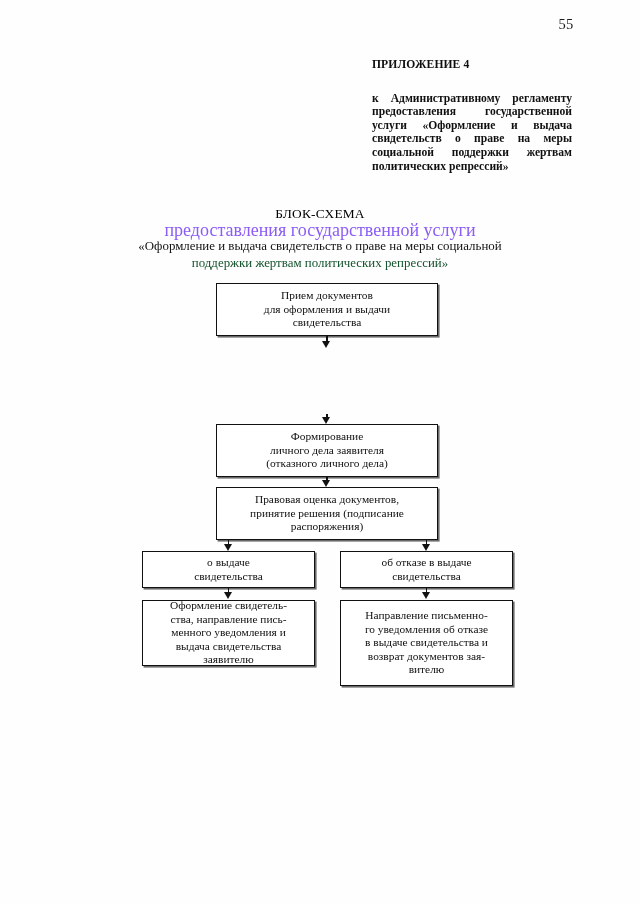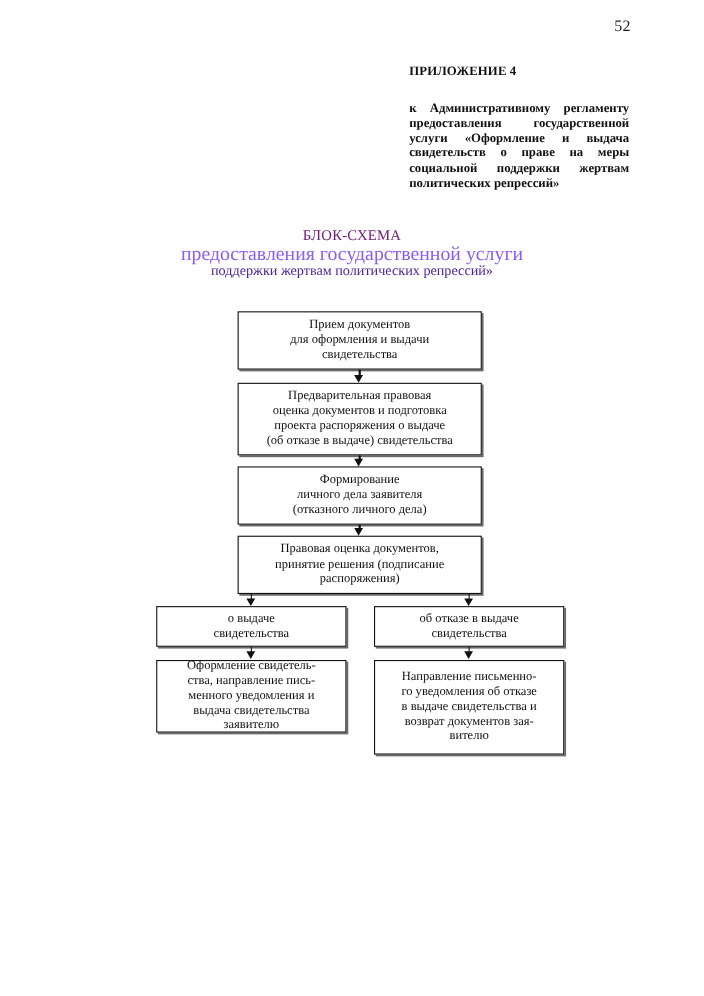--- a/index.html
+++ b/index.html
@@ -69,39 +69,39 @@
     left: 40px;
     top: 206px;
     width: 560px;
     text-align: center;
   }
   .title-main {
     display: block;
     font-size: 13.4px;
     line-height: 16px;
     letter-spacing: 0.2px;
-    color: #701a75;
+    color: #000000;
   }
   .title-sub1 {
     display: block;
     font-size: 18px;
     line-height: 16px;
     color: #8b5cf6;
   }
   .title-sub2 {
     display: block;
     font-size: 12.9px;
     line-height: 16.5px;
     color: #121212;
   }
   .title-sub3 {
     display: block;
     font-size: 12.9px;
     line-height: 16.5px;
-    color: #4c1d95;
+    color: #14532d;
   }
 
   
   #flow {
     position: absolute;
     left: 0;
     top: 0;
     width: 640px;
     height: 905px;
   }
@@ -150,47 +150,42 @@
     border-left: 4.6px solid transparent;
     border-right: 4.6px solid transparent;
     border-top: 7px solid #111111;
   }
 </style>
 </head>
 <body>
 
 <div id="page">
 
-  <div class="page-number">52</div>
+  <div class="page-number">55</div>
 
   <div class="appendix-block">
     <span class="appendix-heading">ПРИЛОЖЕНИЕ 4</span>
     <span class="appendix-body">к Административному регламенту предоставления государственной услуги «Оформление и выдача свидетельств о праве на меры социальной поддержки жертвам политических репрессий»</span>
   </div>
 
   <div class="title-block">
     <span class="title-main">БЛОК-СХЕМА</span>
     <span class="title-sub1">предоставления государственной услуги</span>
+    <span class="title-sub2">«Оформление и выдача свидетельств о праве на меры социальной</span>
     <span class="title-sub3">поддержки жертвам политических репрессий»</span>
   </div>
 
   <div id="flow">
 
     <div class="node" id="node-1">
       <span class="node-text">Прием документов
 для оформления и выдачи
 свидетельства</span>
     </div>
 
-    <div class="node" id="node-2">
-      <span class="node-text">Предварительная правовая
-оценка документов и подготовка
-проекта распоряжения о выдаче
-(об отказе в выдаче) свидетельства</span>
-    </div>
 
     <div class="node" id="node-3">
       <span class="node-text">Формирование
 личного дела заявителя
 (отказного личного дела)</span>
     </div>
 
     <div class="node" id="node-4">
       <span class="node-text">Правовая оценка документов,
 принятие решения (подписание

